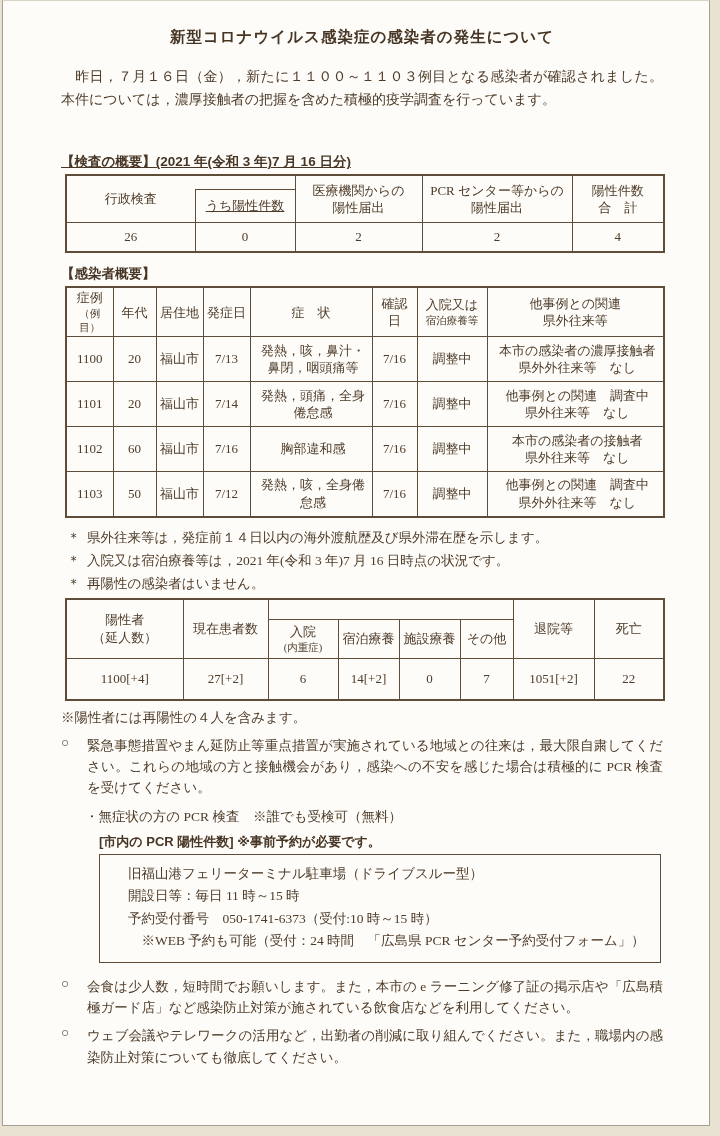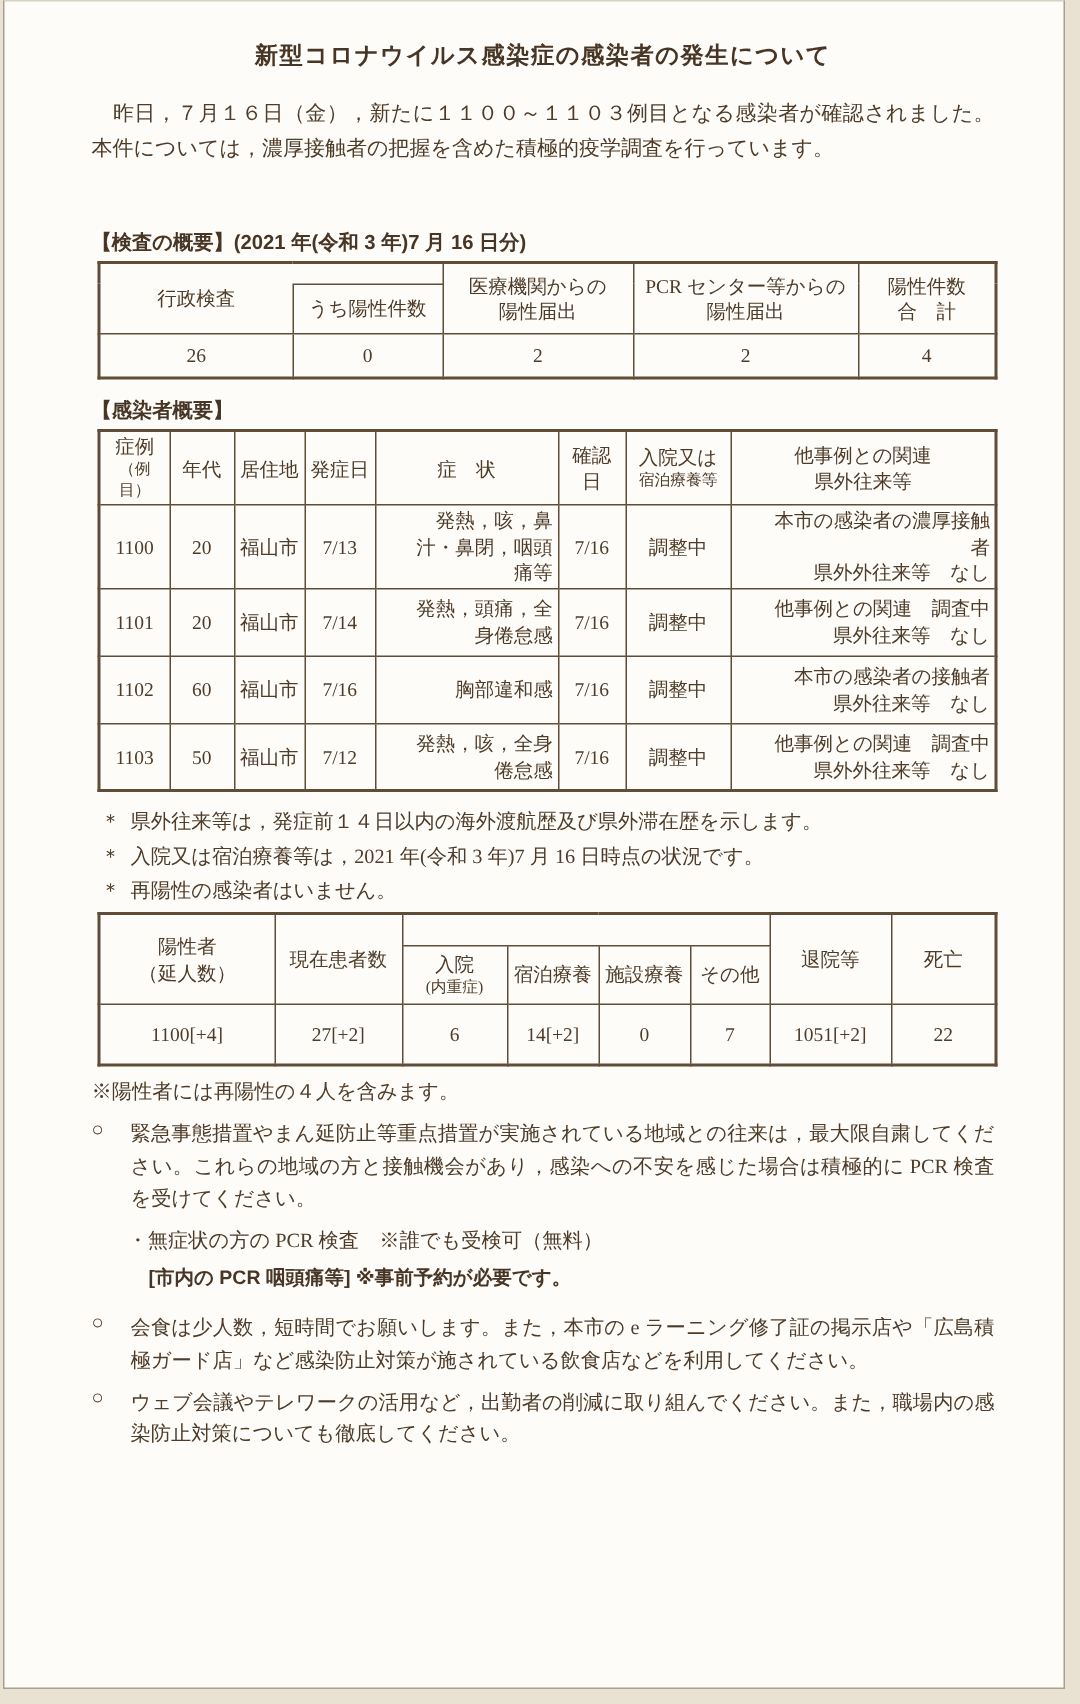--- a/index.html
+++ b/index.html
@@ -25,37 +25,37 @@
     font-family:"Liberation Sans","DejaVu Sans",sans-serif;
     font-weight:bold; font-size:15.5px; letter-spacing:1px;
     margin-top:14px; color:#473525;
   }
   .intro { font-size:14px; line-height:1.62; margin-top:18px; text-align:justify; }
 
   .sec-head {
     font-family:"Liberation Sans","DejaVu Sans",sans-serif;
     font-weight:bold; font-size:13.5px; color:#473525; margin-top:0;
   }
-  .h-kensa { margin-top:42px; }
+  .h-kensa { margin-top:42px;text-decoration:underline; }
   .h-kansen { margin-top:12px; }
   .h-shimin { margin-top:20px; }
 
   table { border-collapse:collapse; table-layout:fixed; margin-left:4px; margin-top:3px; }
   table { border:2px solid #5f4c39; }
   td {
     border:1px solid #5f4c39; text-align:center; vertical-align:middle;
     font-size:13px; padding:1px 3px; line-height:1.35;
   }
   .small { font-size:10.5px; }
-  .left { text-align:right; padding-left:21px; }
+  .left { text-align:center; padding-left:7px; }
 
   
   .t1 { width:598px; }
   .t1 .band td { height:14px; }
-  .t1 .sub td { height:33px; }
+  .t1 .sub td { height:33px;text-decoration:underline; }
   .t1 .data td { height:30px; }
   .t1 .gyosei { border-right:none; }
   .t1 .spacer { border-left:none; }
 
   
   .t2 { width:598px; }
   .t2 .head td { height:48px; }
   .t2 .row td { height:45px; }
 
   
@@ -299,22 +299,28 @@
   </div>
 
 
   <div class="bullet b-first">
     <span class="mk">○</span>
     <span class="tx">緊急事態措置やまん延防止等重点措置が実施されている地域との往来は，最大限自粛してください。これらの地域の方と接触機会があり，感染への不安を感じた場合は積極的に PCR 検査を受けてください。</span>
   </div>
 
   <div class="pcr-line">・無症状の方の PCR 検査　※誰でも受検可（無料）</div>
 
-  <div class="pcr-label">[市内の PCR 咽頭痛等] ※事前予約が必要です。</div>
-
+  <div class="pcr-label">[市内の PCR 陽性件数] ※事前予約が必要です。</div>
+
+  <div class="pcr-box">
+    <div>旧福山港フェリーターミナル駐車場（ドライブスルー型）</div>
+    <div>開設日等：毎日 11 時～15 時</div>
+    <div>予約受付番号　050-1741-6373（受付:10 時～15 時）</div>
+    <div>　※WEB 予約も可能（受付：24 時間　「広島県 PCR センター予約受付フォーム」）</div>
+  </div>
 
   <div class="bullet b-gap">
     <span class="mk">○</span>
     <span class="tx">会食は少人数，短時間でお願いします。また，本市の e ラーニング修了証の掲示店や「広島積極ガード店」など感染防止対策が施されている飲食店などを利用してください。</span>
   </div>
   <div class="bullet">
     <span class="mk">○</span>
     <span class="tx">ウェブ会議やテレワークの活用など，出勤者の削減に取り組んでください。また，職場内の感染防止対策についても徹底してください。</span>
   </div>
 

